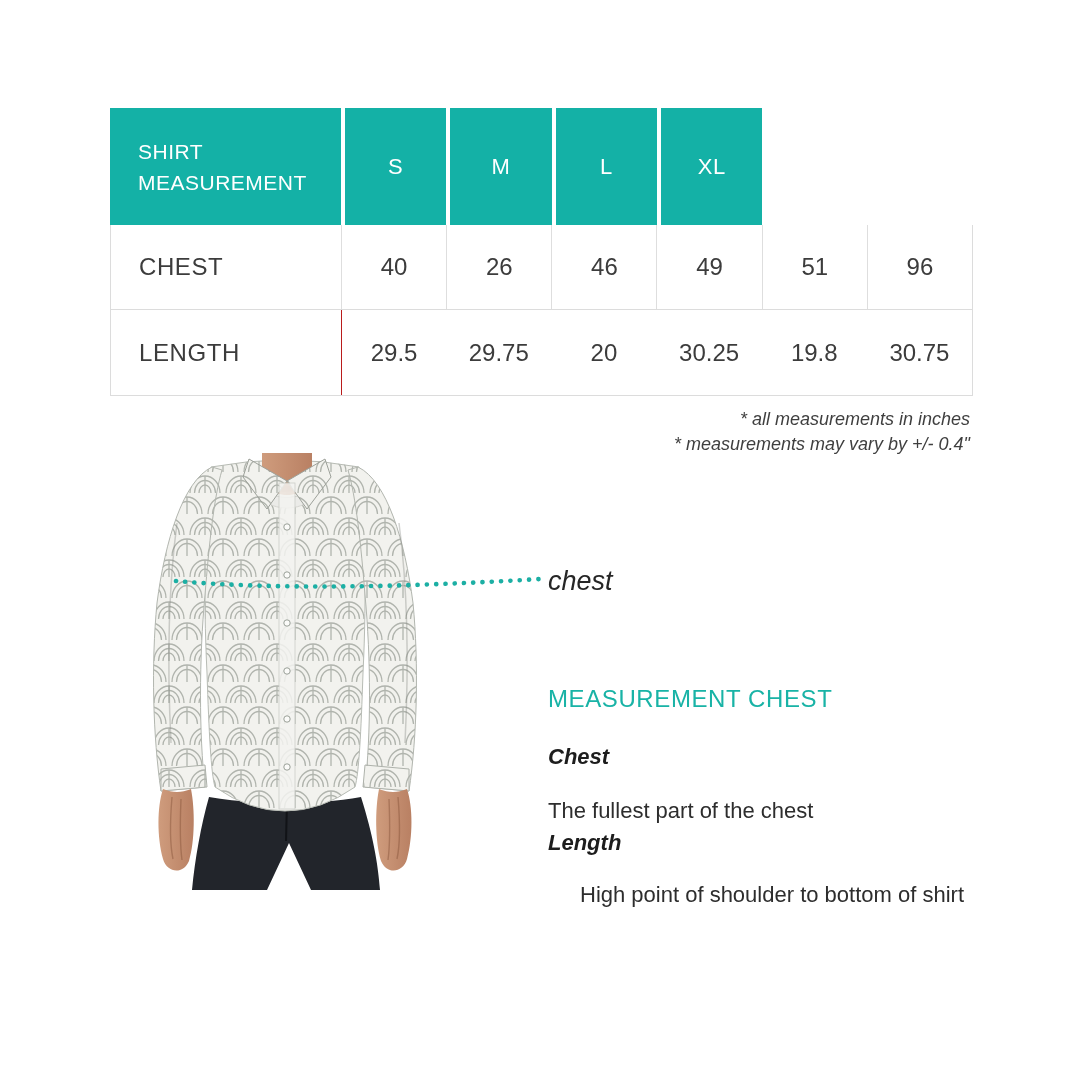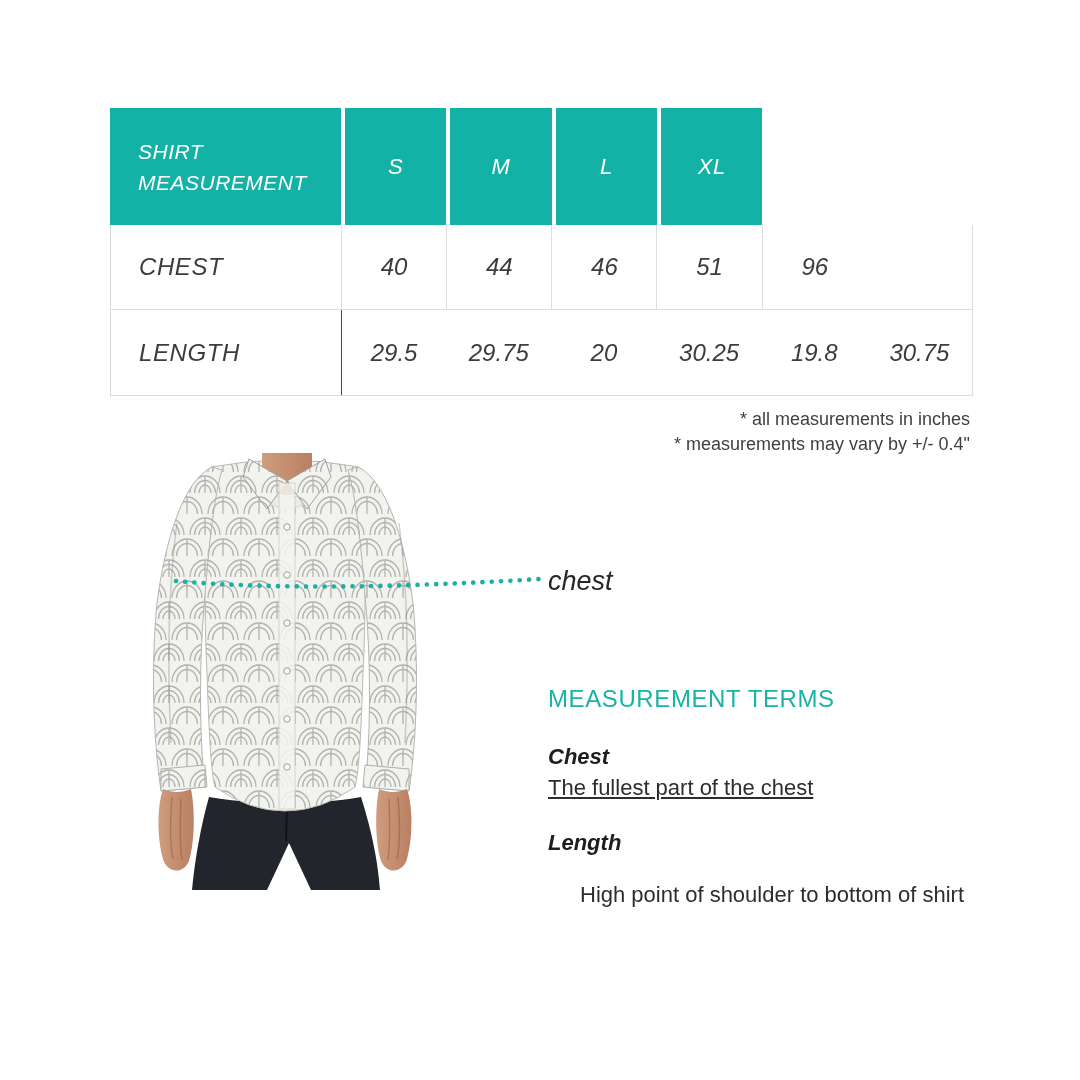--- a/index.html
+++ b/index.html
@@ -3,56 +3,56 @@
 <meta charset="utf-8">
 <style>
   * { margin:0; padding:0; box-sizing:border-box; }
   html,body { background:#ffffff; }
   .stage {
     position:relative; width:1080px; height:1080px; background:#ffffff;
     font-family:"Liberation Sans", sans-serif; overflow:hidden; color:#3c3c3c;
   }
 
   
-  .size-table { position:absolute; left:110px; top:108px; width:863px;font-style:italic; }
+  .size-table { position:absolute; left:110px; top:108px; width:863px; }
   .thead { display:grid; grid-template-columns:231px repeat(6,1fr); height:117px; }
   .th {
     background:#14b1a6; color:#ffffff; display:flex; align-items:center; justify-content:center;
     font-size:22px; letter-spacing:0.5px; border-left:4px solid #ffffff;
   }
   .th.first { border-left:none; justify-content:flex-start; padding-left:28px; font-size:21px; line-height:31px; }
   .th.first span { display:block; width:180px; }
   .tbody { border:1px solid #dcdcdc; border-top:none; }
   .trow { display:grid; grid-template-columns:230px repeat(6,1fr); height:85px; }
   .trow.chest { border-bottom:1px solid #dcdcdc; }
   .td { display:flex; align-items:center; justify-content:center; font-size:24px; color:#3c3c3c; }
   .td.label { justify-content:flex-start; padding-left:28px; letter-spacing:0.6px; }
   .trow.chest .td:not(:first-child) { border-left:1px solid #dedede; }
   .trow.length .td:nth-child(2) { border-left:1px solid #b91c1c; }
 
   
   .notes { position:absolute; right:110px; top:407px; text-align:right;
-           font-size:18px; color:#3f3f3f; line-height:25px; }
+           font-style:italic; font-size:18px; color:#3f3f3f; line-height:25px; }
 
   
   .figure { position:absolute; left:115px; top:453px; width:360px; height:437px; }
 
   
   .chest-line { position:absolute; left:168px; top:568px; width:380px; height:30px; }
   .chest-callout { position:absolute; left:548px; top:566px; font-size:27px;
                    font-style:italic; color:#262626; }
 
   
   .terms-heading { position:absolute; left:548px; top:685px; font-size:24px;
                    color:#19b3a6; letter-spacing:0.6px; }
   .term { position:absolute; left:548px; font-size:22px; font-weight:bold;
           font-style:italic; color:#1d1d1d; }
   .definition { position:absolute; left:548px; font-size:22px; color:#2d2d2d; }
   .term-chest { top:744px; }
-  .def-chest { top:775px;text-decoration:underline; }
+  .def-chest { top:798px; }
   .term-length { top:830px; }
   .def-length { top:882px;margin-left:32px; }
 </style>
 </head>
 <body>
 
 <div class="stage">
 
   <div class="size-table">
     <div class="thead">
@@ -69,22 +69,23 @@
           <span>L</span>
         </div>
       <div class="th">
           <span>XL</span>
         </div>
     </div>
     <div class="tbody">
       <div class="trow chest">
         <div class="td label">CHEST</div>
         <div class="td">40</div>
-        <div class="td">44</div>
+        <div class="td">26</div>
         <div class="td">46</div>
+        <div class="td">49</div>
         <div class="td">51</div>
         <div class="td">96</div>
       </div>
       <div class="trow length">
         <div class="td label">LENGTH</div>
         <div class="td">29.5</div>
         <div class="td">29.75</div>
         <div class="td">20</div>
         <div class="td">30.25</div>
         <div class="td">19.8</div>
@@ -159,19 +160,19 @@
       <path d="M292 336 C298 354 298 384 292 406 C288 420 272 422 266 408 C260 388 260 356 264 336 C274 340 282 340 292 336 Z" fill="url(#skinG)"></path>
       <path d="M283 344 C285 368 285 392 282 406 M274 346 C275 370 275 392 273 407" stroke="rgba(125,75,50,0.4)" stroke-width="1.4" fill="none"></path>
     </g>
   </svg>
 
   <svg class="chest-line" viewBox="0 0 380 30" xmlns="http://www.w3.org/2000/svg">
     <path d="M8 13 C110 22 240 19 372 11" fill="none" stroke="#1cafa4" stroke-width="4.6" stroke-linecap="round" stroke-dasharray="0.1 9.2"></path>
   </svg>
   <div class="chest-callout">chest</div>
 
-  <div class="terms-heading">MEASUREMENT TERMS</div>
+  <div class="terms-heading">MEASUREMENT CHEST</div>
   <div class="term term-chest">Chest</div>
   <div class="definition def-chest">The fullest part of the chest</div>
   <div class="term term-length">Length</div>
   <div class="definition def-length">High point of shoulder to bottom of shirt</div>
 
 </div>
 
 </body></html>

